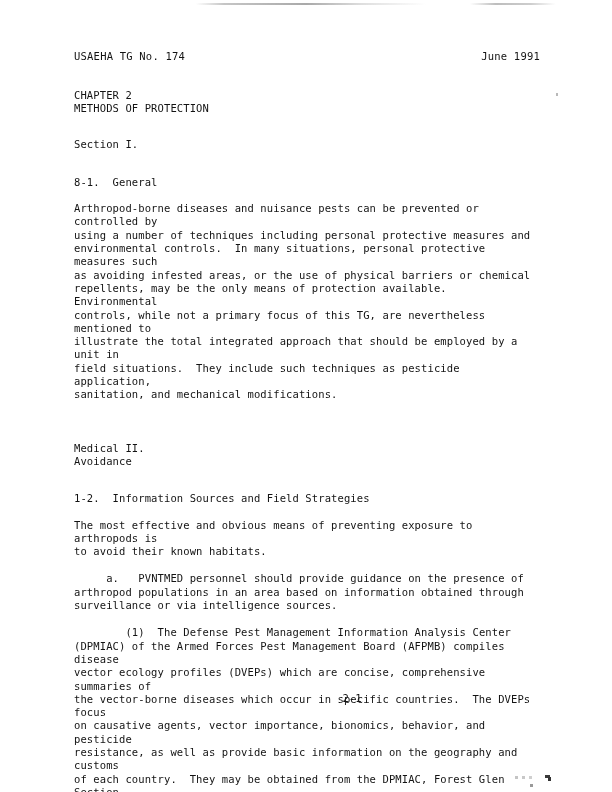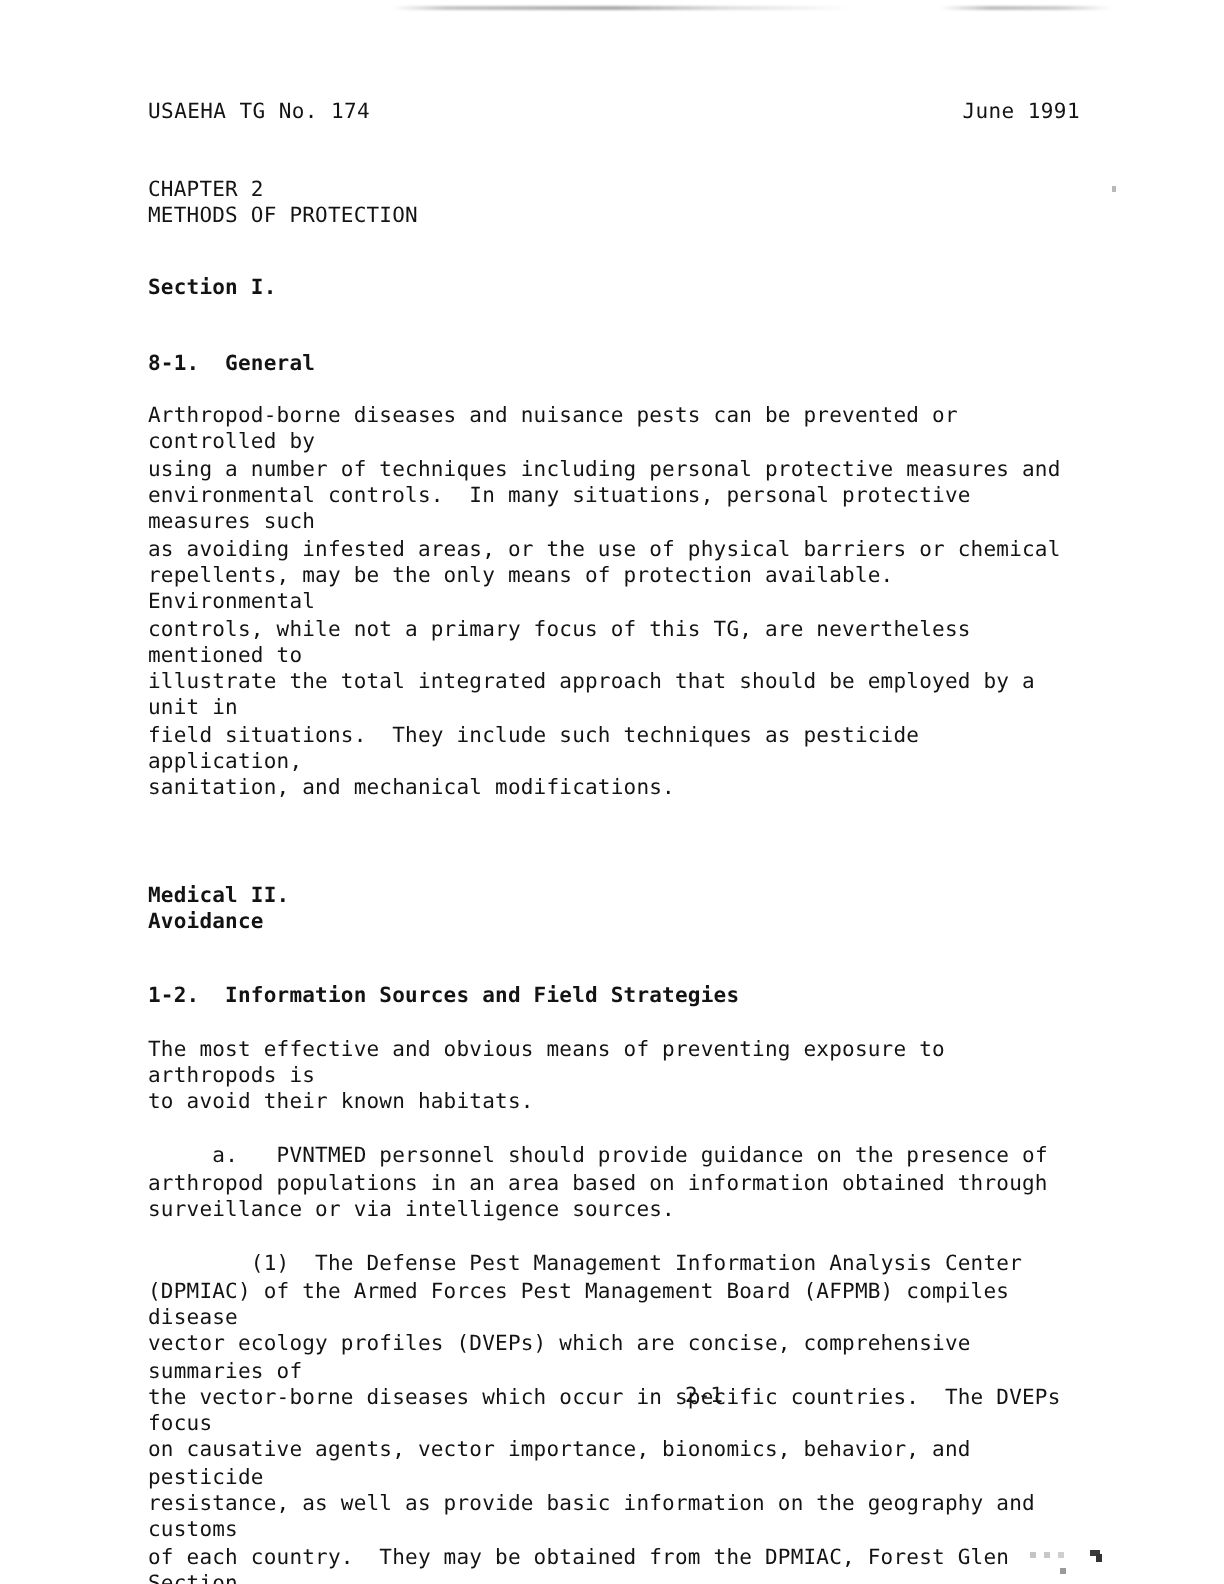--- a/index.html
+++ b/index.html
@@ -115,21 +115,21 @@
     line-height: 13px;
     letter-spacing: 0.02em;
   }
 
   .block {
     font-size: 10.5px;
     line-height: 13.3px;
     letter-spacing: 0.01em;
     white-space: pre-wrap;
   }
-  .bold { font-weight: bold; }
+  .bold { font-weight: normal; }
 
   .gap-chapter { height: 26px; }
   .gap-sec1 { height: 22px; }
   .gap-head { height: 25px; }
   .gap-para { height: 13px; }
   .gap-sec2 { height: 40px; }
   .gap-sec2b { height: 24px; }
   .gap-sub { height: 14px; }
 
   .pagenum {

